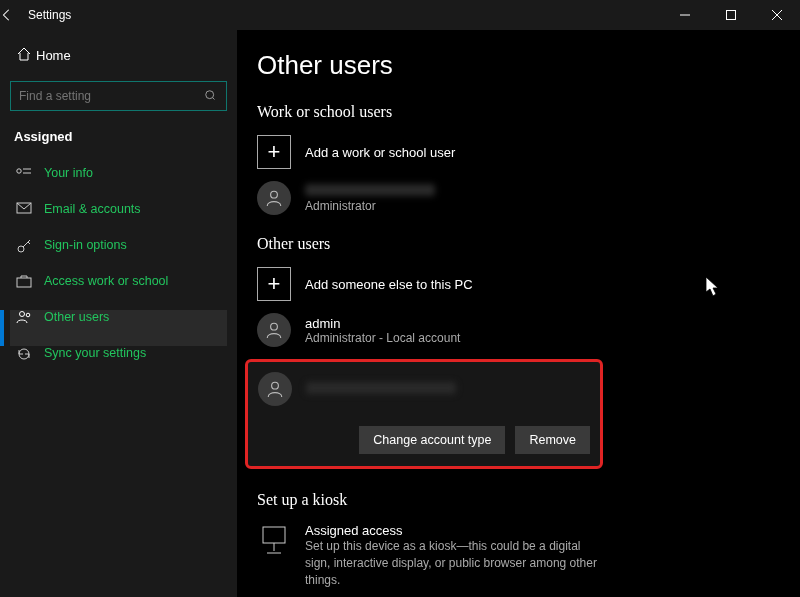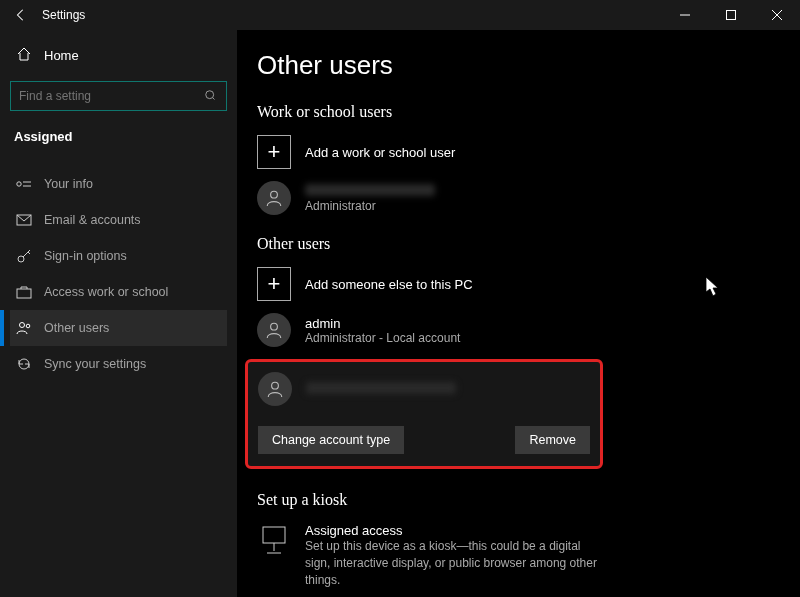--- a/index.html
+++ b/index.html
@@ -1,50 +1,50 @@
 <!DOCTYPE html>
 <html><head>
 <meta charset="utf-8">
 <style>
   * { box-sizing: border-box; margin: 0; padding: 0; }
   html, body { width: 800px; height: 597px; overflow: hidden; font-family: "Segoe UI", Arial, sans-serif; background: #000; color: #fff; }
   .window { width: 800px; height: 597px; display: flex; flex-direction: column; background: #000; }
   .titlebar { height: 30px; display: flex; align-items: center; justify-content: space-between; background: #1a1a1a; }
-  .titlebar-left { display: flex; align-items: center; gap: 14px; padding-left: 14px; }
+  .titlebar-left { display: flex; align-items: center; gap: 14px; }
   .back-btn svg { display: block; }
   .app-title { font-size: 12px; color: #fff; }
   .win-controls { display: flex; }
   .win-btn { width: 46px; height: 30px; display: flex; align-items: center; justify-content: center; }
   .body { flex: 1; display: flex; min-height: 0; }
   .sidebar { width: 237px; background: #1a1a1a; padding: 8px 10px 0 10px; display: flex; flex-direction: column; }
-  .home-row { display: flex; align-items: center; gap: 12px; padding: 8px 6px 8px 6px; margin-bottom: 8px; }
+  .home-row { display: flex; align-items: center; gap: 4px; padding: 8px 6px 8px 6px; margin-bottom: 8px; }
   .home-row span { font-size: 13px; }
   .search { position: relative; border: 1px solid #0f766e; height: 30px; display: flex; align-items: center; margin-bottom: 12px; }
   .search input { background: transparent; border: none; color: #ccc; font-size: 12px; padding: 0 28px 0 8px; width: 100%; height: 100%; outline: none; }
   .search .search-icon { position: absolute; right: 8px; top: 7px; }
   .category { font-size: 13px; font-weight: 600; color: #fff; padding: 6px 6px 10px 4px; }
   .nav-list { margin-top: 12px; display: flex; flex-direction: column; }
-  .nav-item { position: relative; height: 36px; display: flex; align-items: center; gap: 12px; padding-left: 6px; font-size: 12.5px; color: #a3a3a3; }
+  .nav-item { position: relative; height: 36px; display: flex; align-items: flex-start; gap: 12px; padding-left: 6px; font-size: 12.5px; color: #22c55e; }
   .nav-item .nav-icon { width: 16px; display: flex; justify-content: center; }
   .nav-item.active { background: #2a2a2a; }
   .nav-item.active::before { content: ""; position: absolute; left: -10px; top: 0; bottom: 0; width: 4px; background: #0078d4; }
   .content { flex: 1; background: #000; padding: 20px 0 0 20px; overflow: hidden; position: relative; }
   h1 { font-size: 26px; font-weight: 400; margin-bottom: 22px; }
   h2 { font-size: 16px; font-weight: 400; margin: 0 0 14px 0; font-family: Liberation Serif, serif; }
   .list-block { margin-bottom: 20px; }
   .row { display: flex; align-items: center; gap: 14px; margin-bottom: 12px; }
   .plusbox { width: 34px; height: 34px; border: 1px solid #aaa; display: flex; align-items: center; justify-content: center; font-size: 22px; font-weight: 200; color: #fff; flex-shrink: 0; }
   .avatar { width: 34px; height: 34px; border-radius: 50%; background: #3a3a3a; display: flex; align-items: center; justify-content: center; flex-shrink: 0; }
   .user-label { font-size: 13px; color: #fff; }
   .user-sub { font-size: 12px; color: #aaa; }
   .redact { background: #2a2a2a; color: transparent; border-radius: 3px; filter: blur(3px); display: inline-block; height: 12px; }
   .red120 { width: 130px; }
   .red140 { width: 150px; }
   .highlighted { border: 3px solid #e02424; border-radius: 6px; padding: 10px 10px 12px 10px; background: #171717; width: 358px; margin-left: -12px; margin-top: 6px; }
-  .button-row { display: flex; justify-content: space-between; margin-top: 20px; }
+  .button-row { display: flex; gap: 10px; justify-content: flex-end; margin-top: 20px; }
   .btn { background: #3a3a3a; color: #fff; border: none; padding: 7px 14px; font-size: 12.5px; cursor: pointer; }
   .kiosk { margin-top: 22px; }
   .kiosk-row { display: flex; gap: 14px; margin-top: 1px; }
   .kiosk-icon { width: 34px; display: flex; justify-content: center; padding-top: 2px; }
   .kiosk-text .top { font-size: 13px; color: #fff; }
   .kiosk-text .sub { font-size: 12px; color: #aaa; line-height: 1.4; max-width: 300px; }
   .cursor { position: absolute; left: 469px; top: 247px; pointer-events: none; }
   .cutoff { font-size: 18px; font-weight: 400; margin-top: 26px; color: #fff; opacity: 0.9; }
 </style>
 </head>

